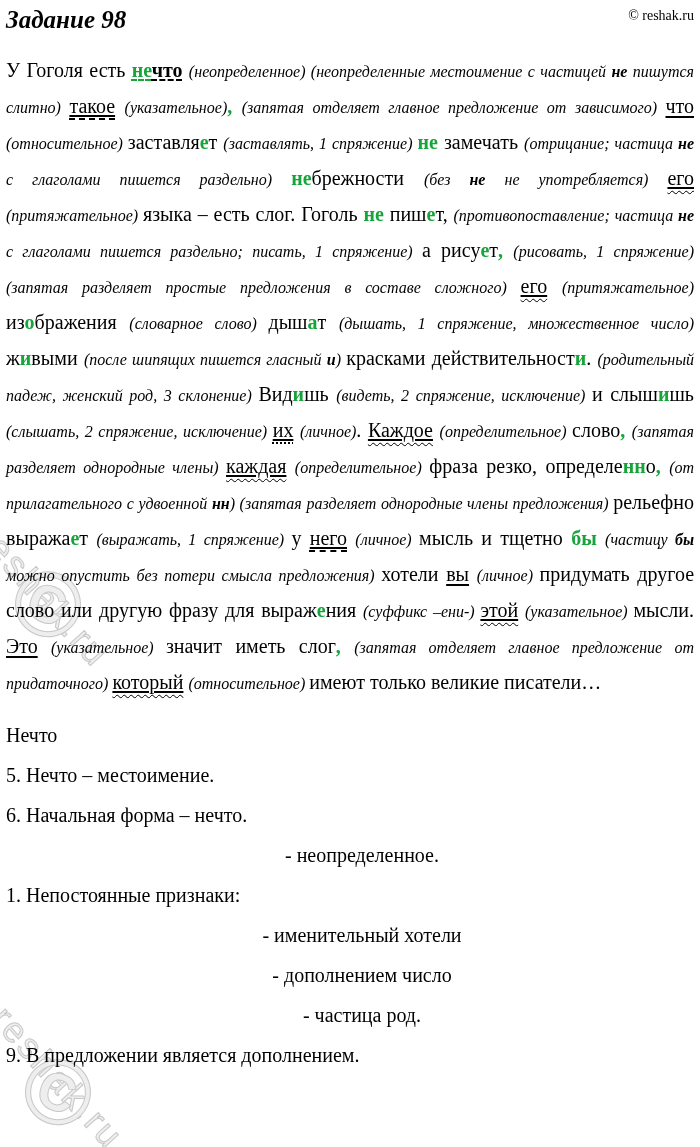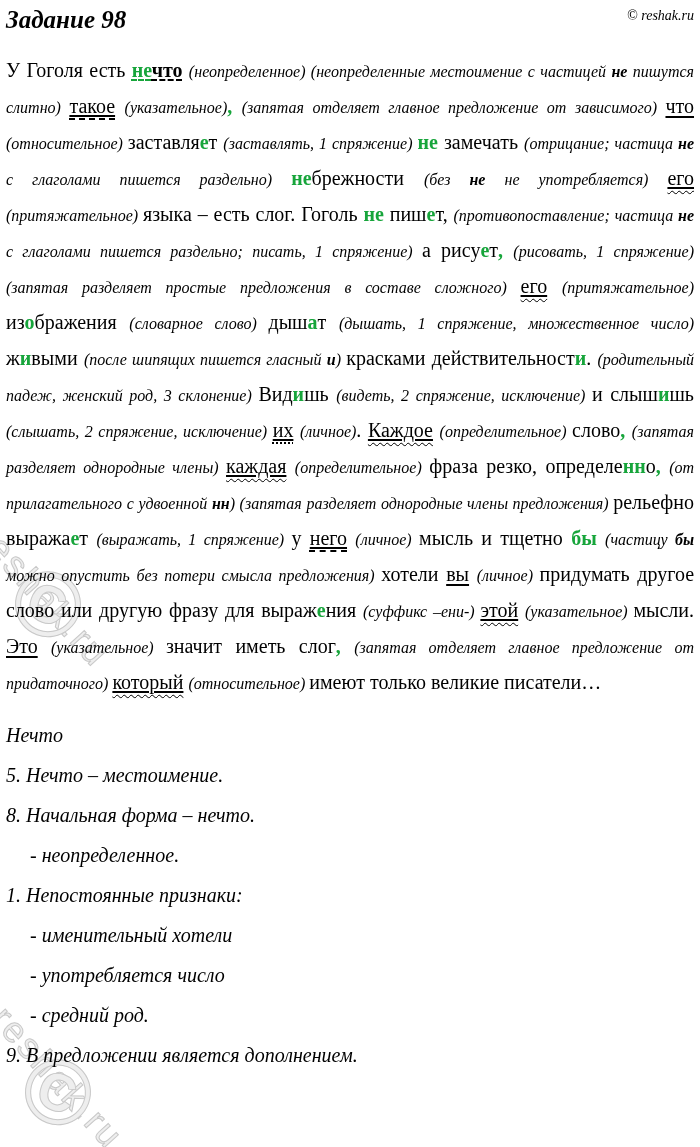--- a/index.html
+++ b/index.html
@@ -8,41 +8,41 @@
   body {
     width: 700px; height: 1147px; overflow: hidden; position: relative;
     font-family: "Liberation Serif", "DejaVu Serif", serif;
     color: var(--ink);
   }
   .page { position: relative; width: 700px; height: 943px; padding: 6px 6px 0 6px; z-index: 1; }
 
   
   .header { display: flex; justify-content: space-between; align-items: flex-start; }
   .task-title { font-size: 25px; font-weight: bold; font-style: italic; line-height: 1.1; }
-  .copyright { font-size: 14px; padding-top: 2px; font-style: italic; }
+  .copyright { font-size: 14px; padding-top: 2px; }
 
   
   .task-text { margin-top: 19px; font-size: 20px; line-height: 35px; text-align: justify; }
   .task-text span { white-space: normal; }
   .n { }
   .a  { font-style: italic; font-size: 16px; }
   .ab { font-style: italic; font-size: 16px; font-weight: bold; }
   .g  { color: var(--green); font-weight: bold; }
   .b  { font-weight: bold; }
   .ud { text-decoration: underline dashed; text-decoration-thickness: 2px; text-underline-offset: 3px; }
   .us { text-decoration: underline solid;  text-decoration-thickness: 2px; text-underline-offset: 3px; }
   .uo { text-decoration: underline solid;  text-decoration-thickness: 1.5px; text-underline-offset: 2px; }
   .w  { text-decoration: underline wavy;   text-decoration-thickness: 1px;   text-underline-offset: 5px; }
   .d  { text-decoration: underline dashed; text-decoration-thickness: 1.5px; text-underline-offset: 6px; }
   .o  { text-decoration: underline dotted; text-decoration-thickness: 2px;   text-underline-offset: 6px; }
 
   
   .answer { margin-top: 14px; font-size: 20px; }
-  .ans-line { line-height: 40px; white-space: pre; font-style: italic; }
-  .ans-line.ind { padding-left: 24px; }
+  .ans-line { line-height: 40px; white-space: pre; }
+  .ans-line.ind { padding-left: 24px; text-align: center; }
 
   
   .wm { position: absolute; z-index: 0; color: #eeeeee; -webkit-text-stroke: 1px var(--wm); pointer-events: none; }
   .wm-text { display: inline-block; font-family: "Liberation Sans", sans-serif; font-size: 36px; letter-spacing: 3px; transform: rotate(48deg); transform-origin: left top; }
   .wm-sym { position: absolute; font-family: "Liberation Sans", sans-serif; font-size: 92px; font-weight: bold; transform: rotate(20deg); }
   .wm1 { left: 0px;  top: 516px; }
   .wm1 .wm-sym { left: 14px; top: 36px; }
   .wm2 { left: 14px; top: 998px; }
   .wm2 .wm-sym { left: 10px; top: 42px; }
 </style>
@@ -63,22 +63,22 @@
     <div class="task-title">Задание 98</div>
     <div class="copyright">© reshak.ru</div>
   </div>
 
   <div class="task-text"><span class="n">У Гоголя есть </span><span class="g ud">не</span><span class="b ud">что</span><span class="n"> </span><span class="a">(неопределенное) (неопределенные местоимение с частицей </span><span class="ab">не</span><span class="a"> пишутся слитно) </span><span class="uo"><span class="d">такое</span></span><span class="n"> </span><span class="a">(указательное)</span><span class="g">,</span><span class="n"> </span><span class="a">(запятая отделяет главное предложение от зависимого) </span><span class="us">что</span><span class="n"> </span><span class="a">(относительное) </span><span class="n">заставля</span><span class="g">е</span><span class="n">т </span><span class="a">(заставлять, 1 спряжение) </span><span class="g">не</span><span class="n"> замечать </span><span class="a">(отрицание; частица </span><span class="ab">не</span><span class="a"> с глаголами пишется раздельно) </span><span class="g">не</span><span class="n">брежности </span><span class="a">(без </span><span class="ab">не</span><span class="a"> не употребляется) </span><span class="uo"><span class="w">его</span></span><span class="n"> </span><span class="a">(притяжательное) </span><span class="n">языка – есть слог. Гоголь </span><span class="g">не</span><span class="n"> пиш</span><span class="g">е</span><span class="n">т, </span><span class="a">(противопоставление; частица </span><span class="ab">не</span><span class="a"> с глаголами пишется раздельно; писать, 1 спряжение) </span><span class="n">а рису</span><span class="g">е</span><span class="n">т</span><span class="g">,</span><span class="n"> </span><span class="a">(рисовать, 1 спряжение) (запятая разделяет простые предложения в составе сложного) </span><span class="uo"><span class="w">его</span></span><span class="n"> </span><span class="a">(притяжательное) </span><span class="n">из</span><span class="g">о</span><span class="n">бражения </span><span class="a">(словарное слово) </span><span class="n">дыш</span><span class="g">а</span><span class="n">т </span><span class="a">(дышать, 1 спряжение, множественное число) </span><span class="n">ж</span><span class="g">и</span><span class="n">выми </span><span class="a">(после шипящих пишется гласный </span><span class="ab">и</span><span class="a">) </span><span class="n">красками действительност</span><span class="g">и</span><span class="n">. </span><span class="a">(родительный падеж, женский род, 3 склонение) </span><span class="n">Вид</span><span class="g">и</span><span class="n">шь </span><span class="a">(видеть, 2 спряжение, исключение) </span><span class="n">и слыш</span><span class="g">и</span><span class="n">шь </span><span class="a">(слышать, 2 спряжение, исключение) </span><span class="uo"><span class="o">их</span></span><span class="n"> </span><span class="a">(личное)</span><span class="n">. </span><span class="uo"><span class="w">Каждое</span></span><span class="n"> </span><span class="a">(определительное) </span><span class="n">слово</span><span class="g">,</span><span class="n"> </span><span class="a">(запятая разделяет однородные члены) </span><span class="uo"><span class="w">каждая</span></span><span class="n"> </span><span class="a">(определительное) </span><span class="n">фраза резко, определе</span><span class="g">нн</span><span class="n">о</span><span class="g">,</span><span class="n"> </span><span class="a">(от прилагательного с удвоенной </span><span class="ab">нн</span><span class="a">) (запятая разделяет однородные члены предложения) </span><span class="n">рельефно выража</span><span class="g">е</span><span class="n">т </span><span class="a">(выражать, 1 спряжение) </span><span class="n">у </span><span class="uo"><span class="d">него</span></span><span class="n"> </span><span class="a">(личное) </span><span class="n">мысль и тщетно </span><span class="g">бы</span><span class="n"> </span><span class="a">(частицу </span><span class="ab">бы</span><span class="a"> можно опустить без потери смысла предложения) </span><span class="n">хотели </span><span class="us">вы</span><span class="n"> </span><span class="a">(личное) </span><span class="n">придумать другое слово или другую фразу для выраж</span><span class="g">е</span><span class="n">ния </span><span class="a">(суффикс –ени-) </span><span class="uo"><span class="w">этой</span></span><span class="n"> </span><span class="a">(указательное) </span><span class="n">мысли. </span><span class="us">Это</span><span class="n"> </span><span class="a">(указательное) </span><span class="n">значит иметь слог</span><span class="g">,</span><span class="n"> </span><span class="a">(запятая отделяет главное предложение от придаточного) </span><span class="uo"><span class="w">который</span></span><span class="n"> </span><span class="a">(относительное) </span><span class="n">имеют только великие писатели…</span></div>
 
   <div class="answer">
     <div class="ans-line">Нечто</div>
     <div>
         <div class="ans-line">5. Нечто – местоимение.</div>
-        <div class="ans-line">8. Начальная форма – нечто.</div>
+        <div class="ans-line">6. Начальная форма – нечто.</div>
         <div class="ans-line ind">- неопределенное.</div>
         <div class="ans-line">1. Непостоянные признаки:</div>
         <div class="ans-line ind">- именительный хотели</div>
-        <div class="ans-line ind">- употребляется число</div>
-        <div class="ans-line ind">- средний род.</div>
+        <div class="ans-line ind">- дополнением число</div>
+        <div class="ans-line ind">- частица род.</div>
         <div class="ans-line">9. В предложении является дополнением.</div>
       </div>
   </div>
 </div>
 
 </body></html>

